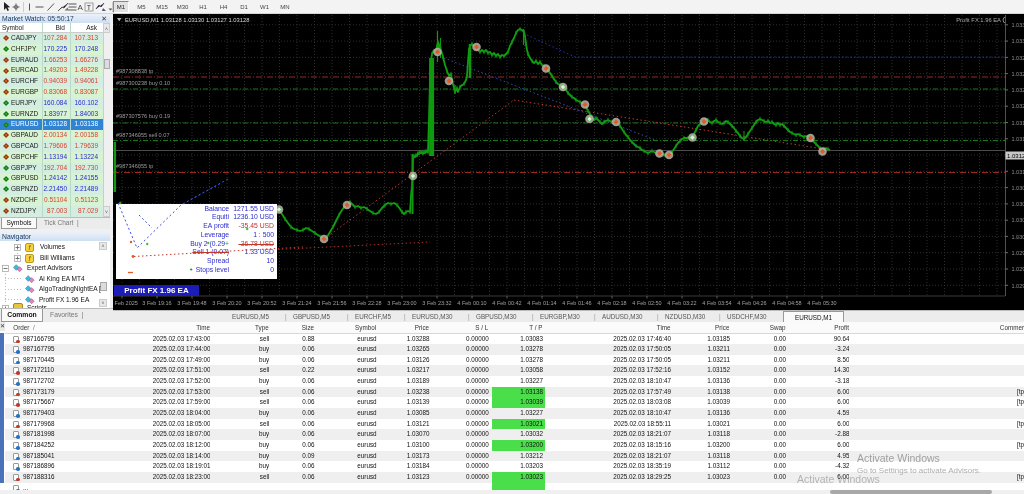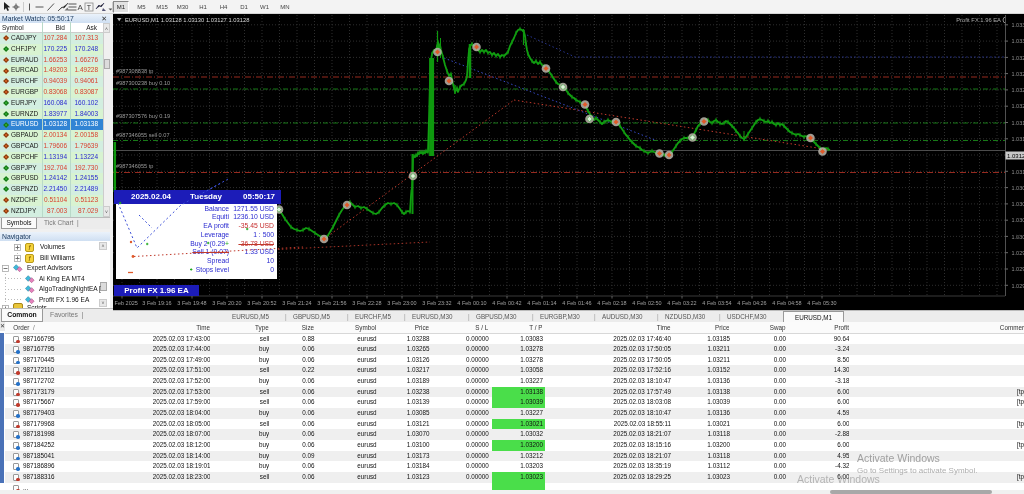--- a/index.html
+++ b/index.html
@@ -207,25 +207,20 @@
 <text x="1011.5" y="238.6" font-size="5.5" fill="#8f8f8f">1.03000</text>
 <path d="M1005.5 252.7h2.5" stroke="#888" stroke-width="0.8"></path>
 <text x="1011.5" y="254.9" font-size="5.5" fill="#8f8f8f">1.02975</text>
 <path d="M1005.5 269.0h2.5" stroke="#888" stroke-width="0.8"></path>
 <text x="1011.5" y="271.2" font-size="5.5" fill="#8f8f8f">1.02950</text>
 <path d="M1005.5 285.3h2.5" stroke="#888" stroke-width="0.8"></path>
 <text x="1011.5" y="287.5" font-size="5.5" fill="#8f8f8f">1.02925</text>
 <rect x="1005.5" y="151.5" width="18.5" height="8" fill="#c8c8c8"></rect>
 <text x="1007" y="158" font-size="6" fill="#000">1.03128</text>
 </svg>
-<div style="position:absolute;left:114px;top:190px;width:167px;height:13.5px;background:#1c1cb8;color:#fff;font-size:8px;font-weight:bold;line-height:13.5px">
-      <span style="position:absolute;left:17px">2025.02.04</span>
-      <span style="position:absolute;left:76px">Tuesday</span>
-      <span style="position:absolute;left:129px">05:50:17</span>
-    </div>
     <div style="position:absolute;left:116px;top:203.5px;width:161px;height:75.5px;background:#fff;font-size:6.8px">
       <div style="position:absolute;left:0;top:1.2px;width:100%;height:8.7px;line-height:8.7px">
         <span style="position:absolute;right:48px;color:#2a2ad0">Balance</span>
         <span style="position:absolute;right:3px;color:#2a2ad0">1271.55 USD</span>
       </div>
       <div style="position:absolute;left:0;top:9.9px;width:100%;height:8.7px;line-height:8.7px">
         <span style="position:absolute;right:48px;color:#2a2ad0">Equiti</span>
         <span style="position:absolute;right:3px;color:#2a2ad0">1236.10 USD</span>
       </div>
       <div style="position:absolute;left:0;top:18.6px;width:100%;height:8.7px;line-height:8.7px">
@@ -755,14 +750,14 @@
       </span>
       <span class="tc" style="left:18px;width:60px;text-align:left">...</span>
       <span style="position:absolute;left:486.7px;top:0;width:53.3px;height:100%;background:#4ade4a"></span>
     </div>
 <div style="position:absolute;left:0;top:333px;width:4px;height:150px;background:#4a72b8"></div>
 <div style="position:absolute;left:0;top:322px;width:5px;height:9px;background:#e8e8e8;font-size:6px;color:#333">✕</div>
 <div style="position:absolute;left:0;top:490px;width:1024px;height:4px;background:#f0f0f0"></div>
 <div style="position:absolute;left:830px;top:490px;width:162px;height:3.5px;background:#a8a8a8;border-radius:2px"></div>
 
 <div style="position:absolute;left:857px;top:452px;font-size:10.5px;color:#8c8c8c;opacity:0.8">Activate Windows</div>
-<div style="position:absolute;left:857px;top:465.5px;font-size:8px;color:#9a9a9a;opacity:0.8">Go to Settings to activate Symbol.</div>
+<div style="position:absolute;left:857px;top:465.5px;font-size:8px;color:#9a9a9a;opacity:0.8">Go to Settings to activate Advisors.</div>
 <div style="position:absolute;left:797px;top:472.5px;font-size:10.5px;color:#8c8c8c;opacity:0.6">Activate Windows</div>
 </div>
 </body></html>

